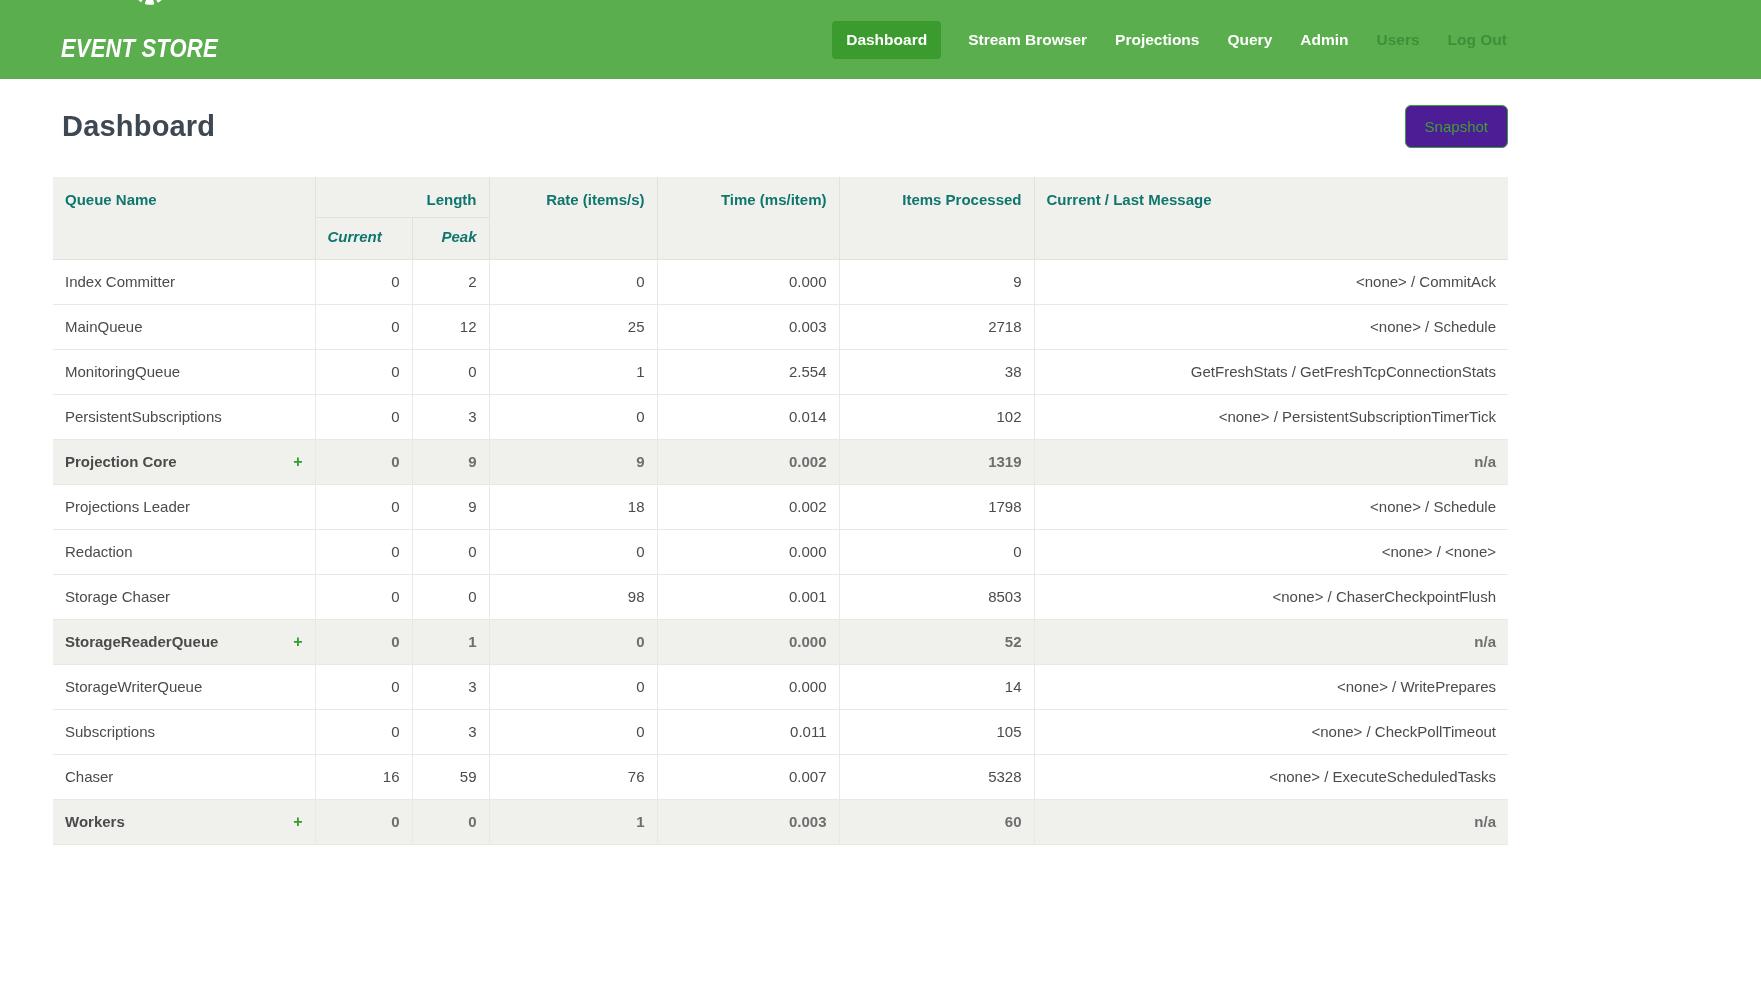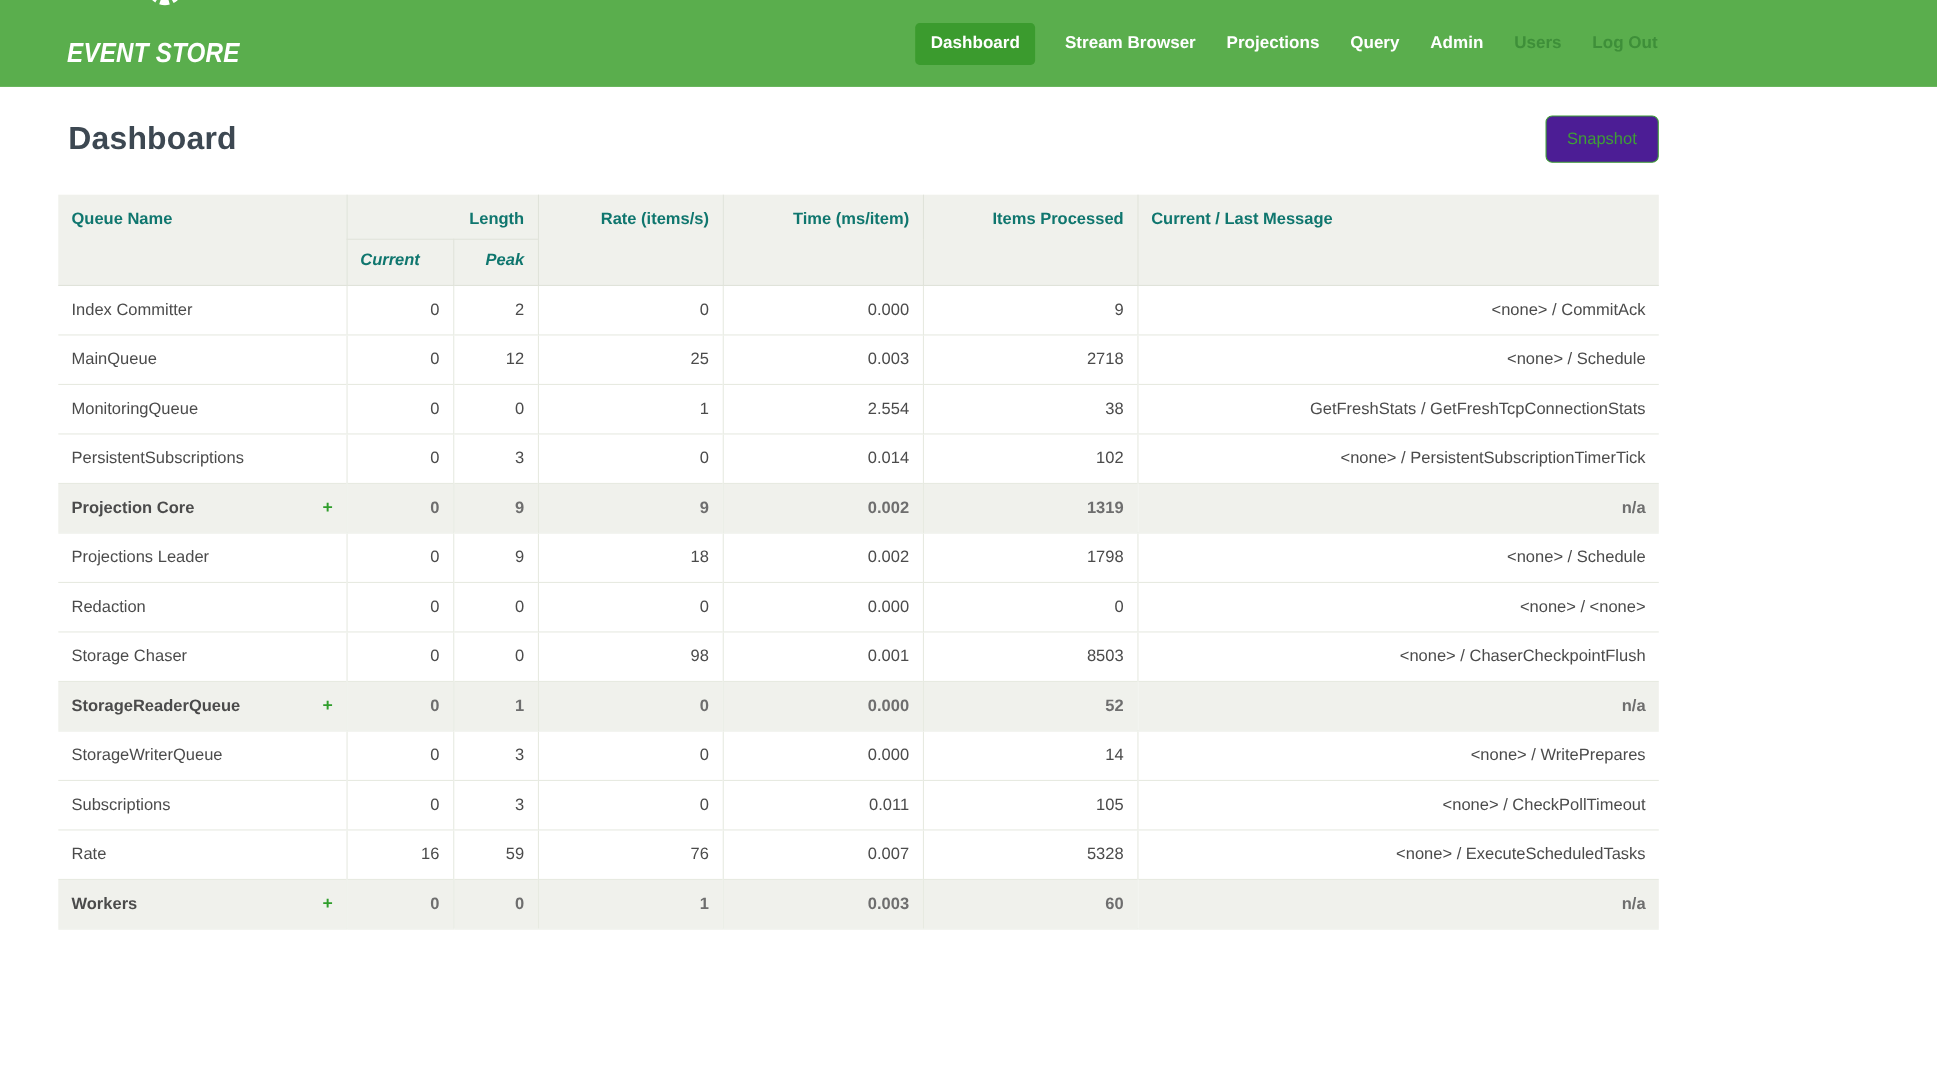--- a/index.html
+++ b/index.html
@@ -290,21 +290,21 @@
           <tr>
             <td class="col-name"><span>Subscriptions</span></td>
             <td class="num">0</td>
             <td class="num">3</td>
             <td class="num">0</td>
             <td class="num">0.011</td>
             <td class="num">105</td>
             <td class="msg">&lt;none&gt; / CheckPollTimeout</td>
           </tr>
           <tr>
-            <td class="col-name"><span>Rate</span></td>
+            <td class="col-name"><span>Chaser</span></td>
             <td class="num">16</td>
             <td class="num">59</td>
             <td class="num">76</td>
             <td class="num">0.007</td>
             <td class="num">5328</td>
             <td class="msg">&lt;none&gt; / ExecuteScheduledTasks</td>
           </tr>
           <tr class="group">
             <td class="col-name"><span class="plus">+</span><span>Workers</span></td>
             <td class="num">0</td>

